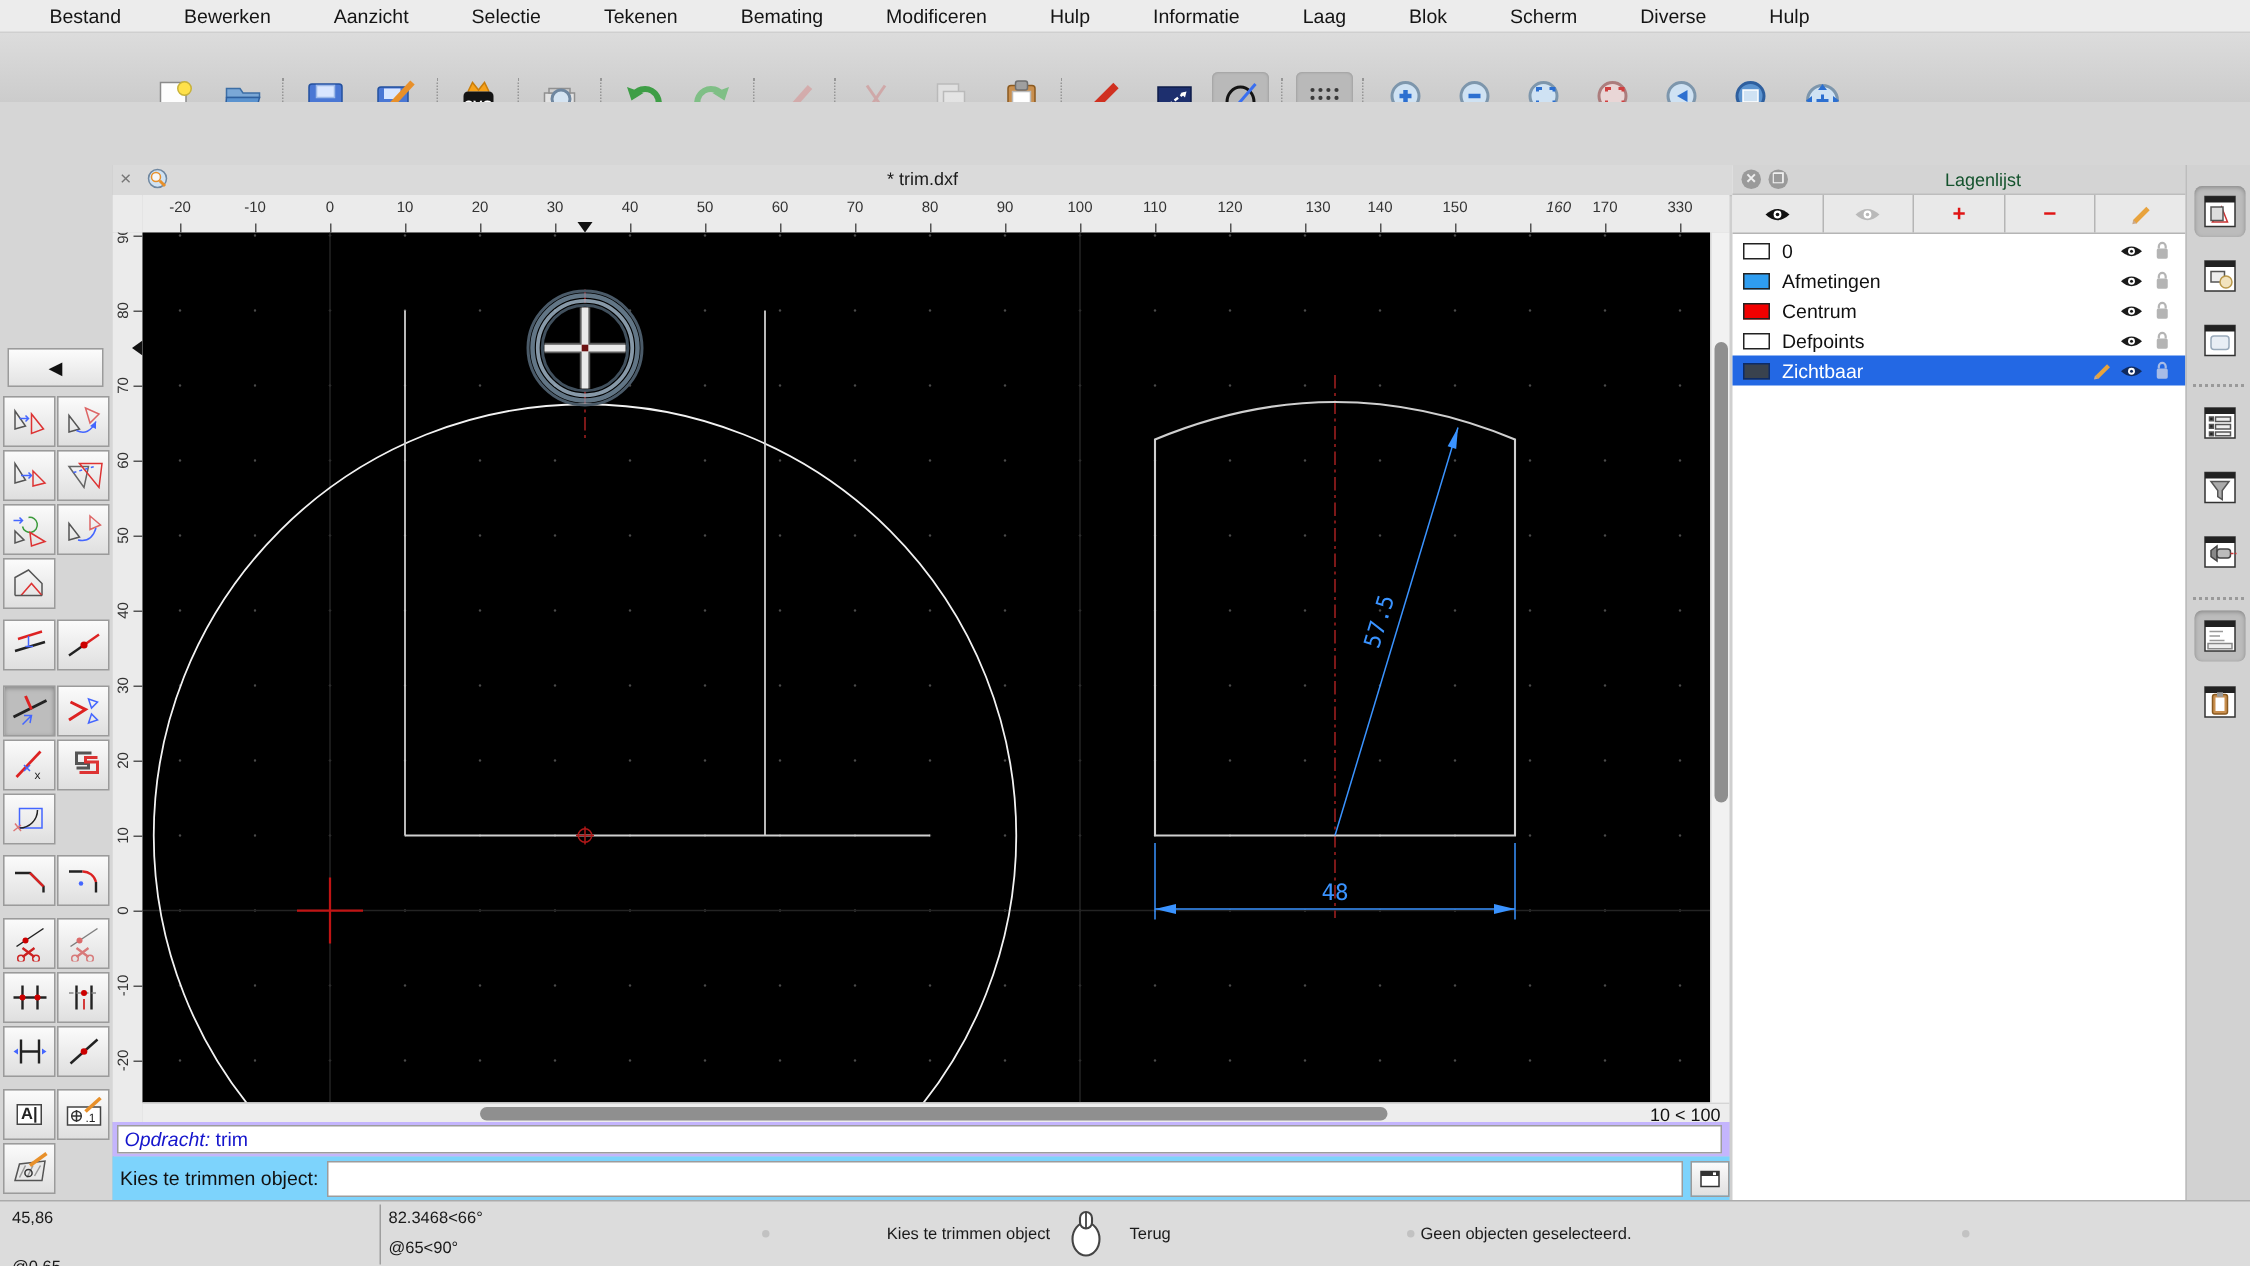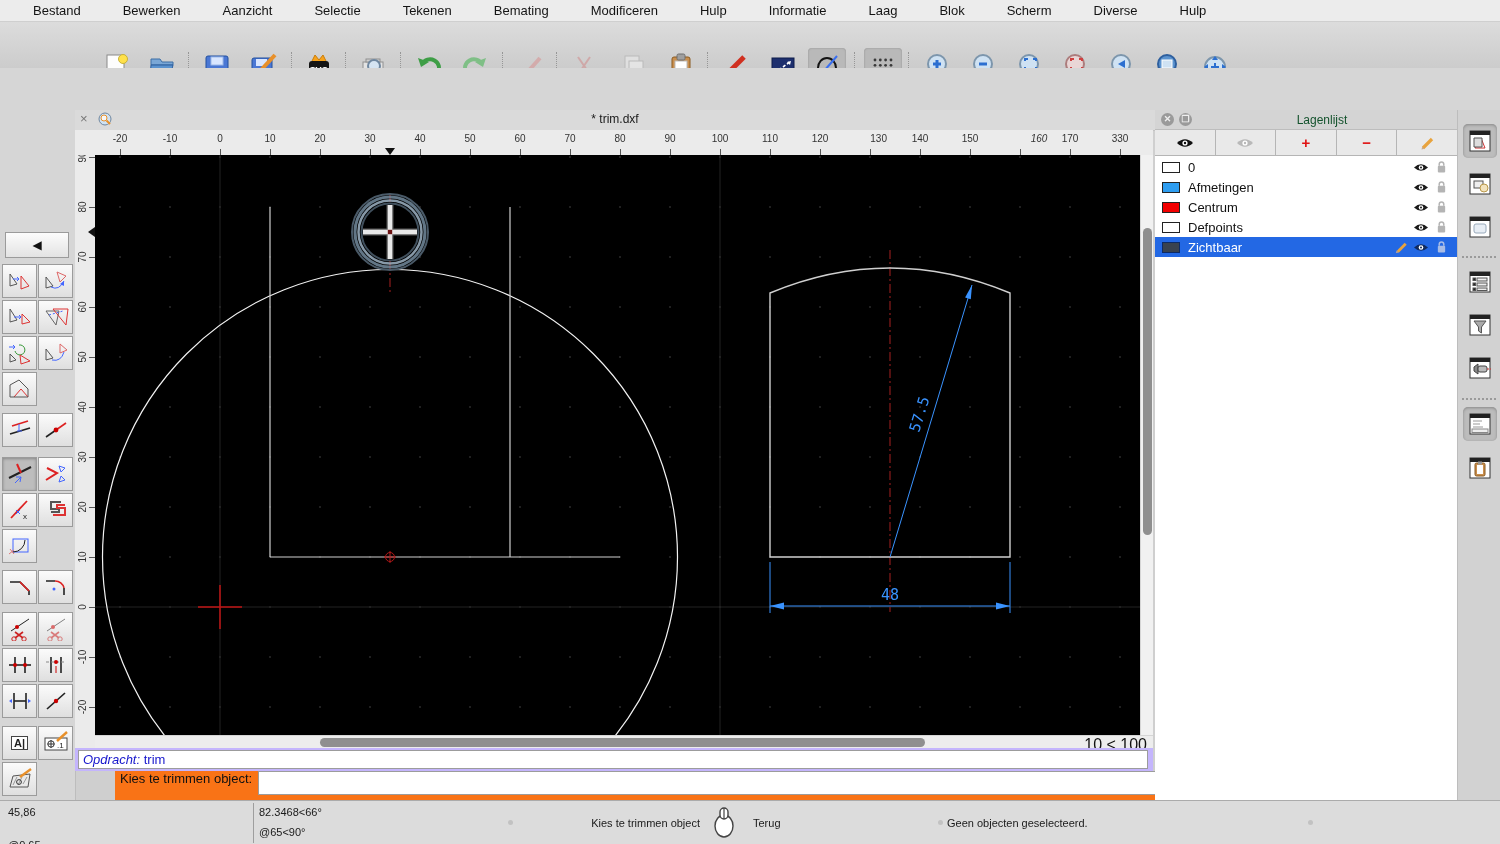--- a/index.html
+++ b/index.html
@@ -31,27 +31,27 @@
   .ttick{position:absolute;bottom:0;width:1px;height:6px;background:#555;}
   #tmarker{position:absolute;bottom:0;margin-left:-5px;width:0;height:0;border-left:5px solid transparent;border-right:5px solid transparent;border-top:7px solid #111;}
   #leftruler{left:75px;top:155px;width:20px;height:593px;background:#ebebeb;overflow:hidden;}
   .vlab{position:absolute;left:-7px;width:30px;height:12px;text-align:center;font-size:10px;color:#333;transform:rotate(-90deg);}
   .vtick{position:absolute;right:0;height:1px;width:6px;background:#555;}
   #lmarker{position:absolute;right:0;margin-top:-5px;width:0;height:0;border-top:5px solid transparent;border-bottom:5px solid transparent;border-right:7px solid #111;}
   #canvas{left:95px;top:155px;width:1045px;height:580px;background:#000;}
   
   #hscroll{left:95px;top:735px;width:1058px;height:13px;background:#ededed;border-top:1px solid #d5d5d5;box-sizing:border-box;}
   #hthumb{position:absolute;left:225px;top:2px;width:605px;height:9px;background:#8f8f8f;border-radius:5px;}
-  #gridinfo{position:absolute;right:6px;top:0px;font-size:16px;color:#111;}
+  #gridinfo{position:absolute;right:6px;top:0px;font-size:12px;color:#111;}
   #vscroll{left:1140px;top:155px;width:13px;height:580px;background:#f1f1f1;border-left:1px solid #d5d5d5;box-sizing:border-box;}
   #vthumb{position:absolute;left:2px;top:73px;width:9px;height:307px;background:#8f8f8f;border-radius:5px;}
   
   #cmdhistory{left:75px;top:748px;width:1078px;height:23px;background:#c4b5fd;}
   #cmdhistbox{position:absolute;left:3px;top:2px;width:1070px;height:19px;background:#fff;border:1px solid #9c9c9c;box-sizing:border-box;font-size:13px;color:#1515cc;padding:1px 4px;}
-  #cmdrow{left:75px;top:771px;width:1078px;height:29px;background:#f97316;display:flex;margin-left:40px;}
+  #cmdrow{left:75px;top:771px;width:1078px;height:29px;background:#7dd3fc;display:flex;align-items:center;}
   #cmdlabel{font-size:13px;color:#111;margin-left:5px;white-space:nowrap;}
   #cmdinput{margin-left:6px;width:905px;height:20px;border:1px solid #9c9c9c;background:#fff;font-size:13px;}
   #cmddetach{margin-left:5px;width:24px;height:22px;background:linear-gradient(#fbfbfb,#e0e0e0);border:1px solid #9b9b9b;display:flex;align-items:center;justify-content:center;}
   
   #rightpanel{left:1155px;top:110px;width:302px;height:690px;background:#fff;}
   #paneltitle{position:absolute;left:0;top:0;width:302px;height:20px;background:#d4d4d4;border-bottom:1px solid #bdbdbd;box-sizing:border-box;}
   #paneltitletext{position:absolute;left:16px;top:3px;width:302px;text-align:center;font-size:12px;color:#14532d;}
   .panelcirc{position:absolute;top:3px;width:13px;height:13px;border-radius:50%;background:#9a9a9a;color:#efefef;font-size:9px;line-height:13px;text-align:center;font-weight:bold;}
   #panelbtns{position:absolute;left:0;top:20px;width:302px;height:26px;background:#e9e9e9;border-bottom:1px solid #b5b5b5;display:flex;box-sizing:border-box;}
   .pbtn{flex:1;border-right:1px solid #b5b5b5;display:flex;align-items:center;justify-content:center;font-size:15px;font-weight:bold;}

